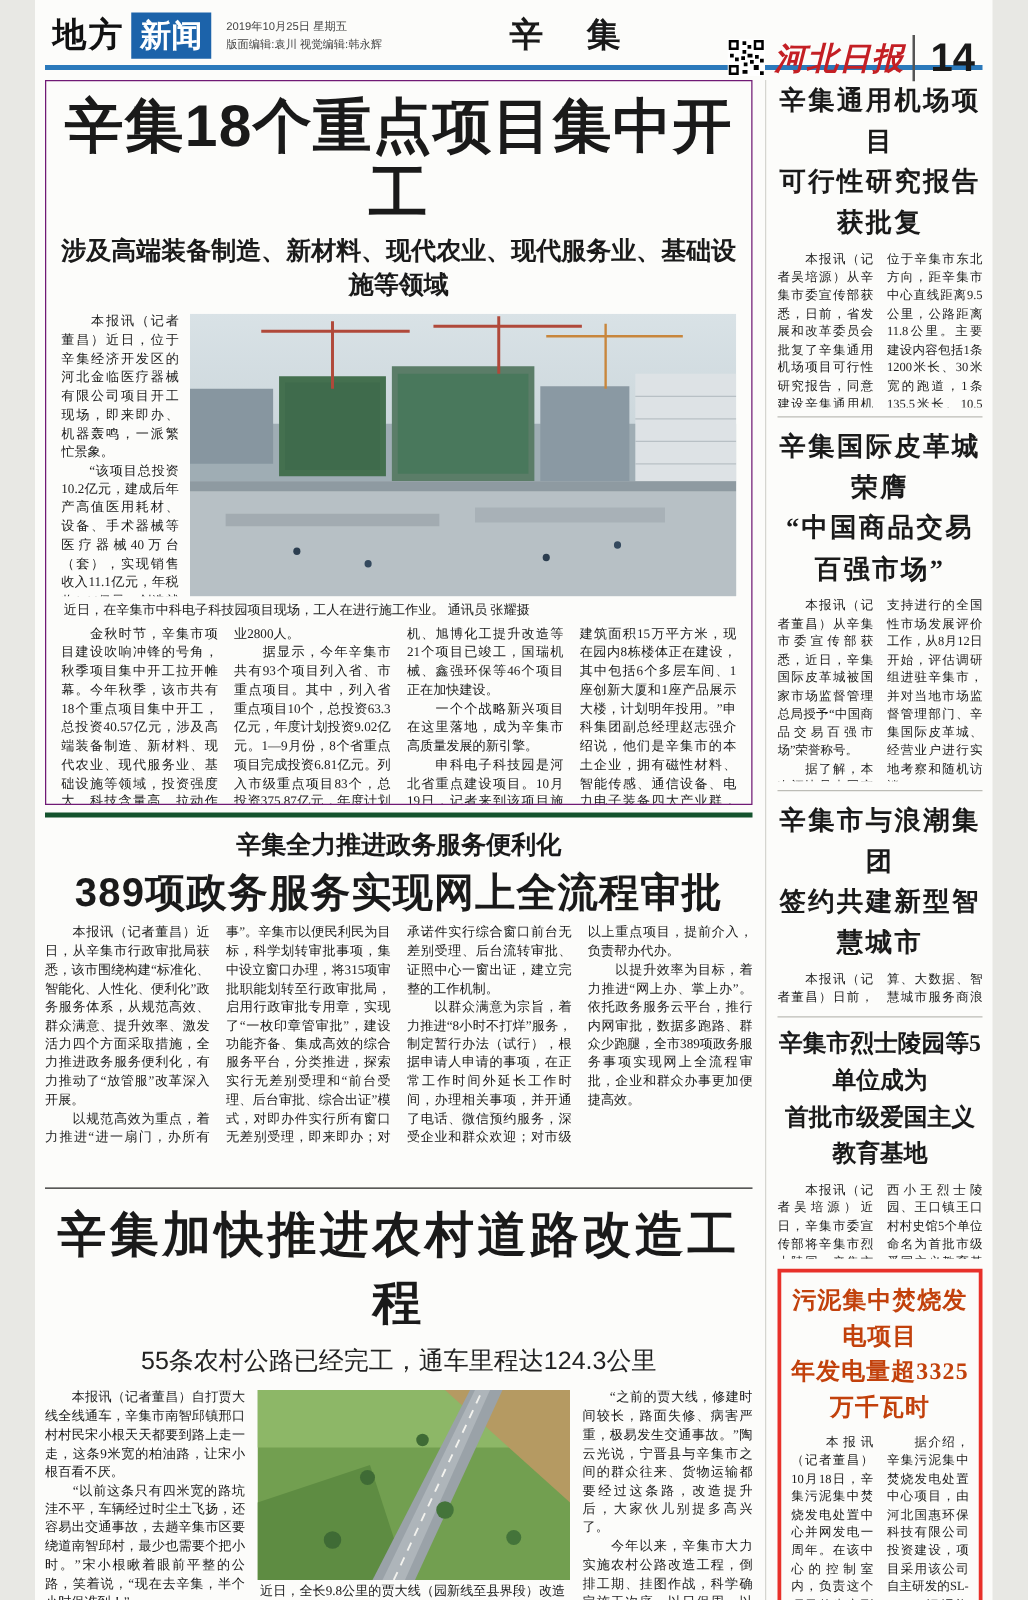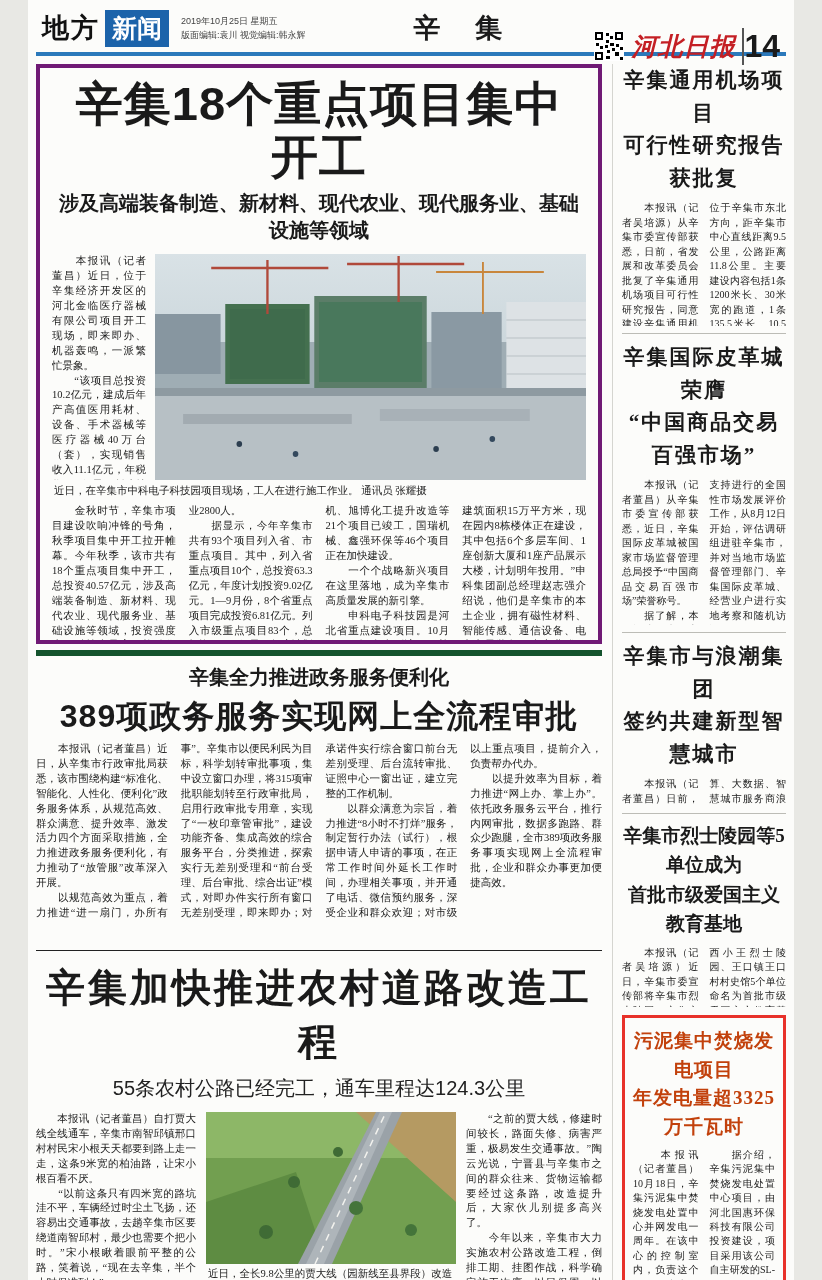--- a/index.html
+++ b/index.html
@@ -12,38 +12,38 @@
   
   .hdr { display:flex; align-items:center; padding:10px 14px 6px 14px; height:52px; }
   .sec { display:flex; align-items:center; font-family:"Liberation Sans", sans-serif; font-weight:bold; }
   .sec-left { font-size:27px; color:#111; letter-spacing:2px; }
   .sec-right { font-size:25px; color:#fff; background:#1c63aa; padding:2px 7px; margin-left:5px; }
   .dateblock { margin-left:12px; font-family:"Liberation Sans", sans-serif; font-size:9px; color:#444; line-height:1.6; }
   .region { flex:1; text-align:center; font-size:27px; font-weight:bold; letter-spacing:14px; padding-left:30px; }
   .brand { display:flex; align-items:center; gap:7px;margin-top:36px; }
   .qr { width:30px; height:30px; }
   .paper { color:#c41f24; font-size:25px; font-weight:bold; font-style:italic; letter-spacing:1px; }
-  .pageno { border-left:2px solid #555; padding-left:0; font-size:32px; font-weight:bold; font-family:"Liberation Sans", sans-serif; }
+  .pageno { border-left:2px solid #555; padding-left:12px; font-size:32px; font-weight:bold; font-family:"Liberation Sans", sans-serif; }
   .blue-rule { height:4px; background:#2b79bb; margin:0 8px; }
   
   .content { display:flex; padding:8px 8px 0 8px; gap:10px; }
   .main-col { width:566px; }
   .sidebar { flex:1; border-left:1px solid #d5d5d0; padding-left:9px; }
   
-  .top-story { border:4px solid #701a75; padding:10px 12px 8px 12px; height:580px; overflow:hidden; }
+  .top-story { border:1px solid #701a75; padding:10px 12px 8px 12px; height:580px; overflow:hidden; }
   .ts-head { font-family:"Liberation Sans", sans-serif; font-size:47px; font-weight:bold; text-align:center; line-height:1.12; letter-spacing:1px; }
   .ts-sub  { font-family:"Liberation Sans", sans-serif; font-size:20px; font-weight:bold; text-align:center; margin-top:7px; }
   .ts-row { display:flex; gap:9px; margin-top:10px; height:226px; }
   .ts-lead { width:94px; font-size:10.5px; line-height:1.42; text-align:justify; overflow:hidden; white-space:pre-line; }
   .ts-photo { flex:1; }
   .ts-photo svg { width:100%; height:100%; display:block; }
   .ts-caption { font-size:10.5px; text-align:left; padding:4px 2px 2px 2px; color:#222; }
   .ts-body { margin-top:4px; column-count:4; column-gap:13px; font-size:10.5px; line-height:1.42; text-align:justify; height:212px; overflow:hidden; white-space:pre-line; }
   
-  .gov-story { border-top:6px solid #14532d; margin-top:6px; padding-top:8px; height:296px; overflow:hidden; }
+  .gov-story { border-top:4px solid #14532d; margin-top:6px; padding-top:8px; height:296px; overflow:hidden; }
   .gv-kicker { font-family:"Liberation Sans", sans-serif; font-size:20px; font-weight:bold; text-align:center; }
   .gv-head { font-family:"Liberation Sans", sans-serif; font-size:32px; font-weight:bold; text-align:center; margin-top:4px; letter-spacing:1px; }
   .gv-body { margin-top:3px; column-count:4; column-gap:13px; font-size:10.5px; line-height:1.42; text-align:justify; height:200px; overflow:hidden; white-space:pre-line; }
   
   .road-story { border-top:1px solid #222; margin-top:4px; padding-top:10px; height:336px; overflow:hidden; }
   .rd-head { font-size:39px; font-weight:bold; text-align:center; letter-spacing:3px; }
   .rd-sub { font-family:"Liberation Sans", sans-serif; font-size:20px; text-align:center; margin-top:6px; color:#222; }
   .rd-row { display:flex; gap:10px; margin-top:10px; height:246px; }
   .rd-left { width:160px; font-size:10.5px; line-height:1.42; text-align:justify; overflow:hidden; white-space:pre-line; }
   .rd-mid { width:250px; display:flex; flex-direction:column; }

